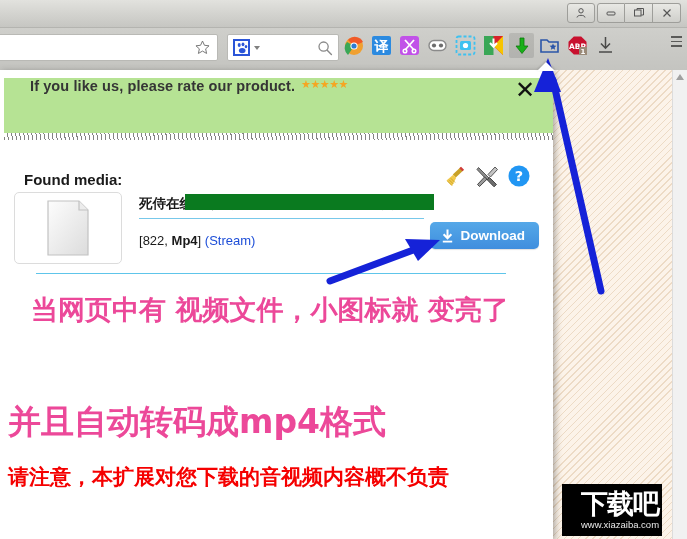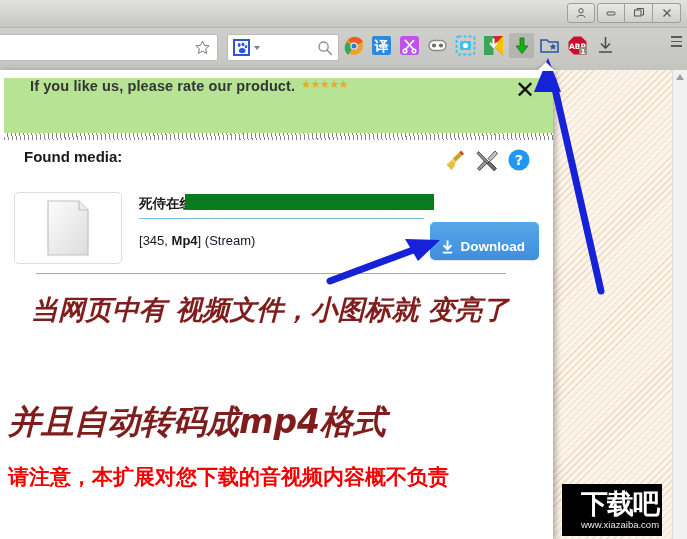--- a/index.html
+++ b/index.html
@@ -123,21 +123,21 @@
   }
   .banner-hatch {
     position: absolute; left: 4px; top: 63px; width: 549px; height: 7px;
     background: repeating-linear-gradient(80deg,
       #6e6e6e 0px, #6e6e6e 1px, #ffffff 1px, #ffffff 4px);
     opacity: .85;
   }
 
   .found-row {
     position: absolute; left: 0; top: 78px; width: 553px; height: 40px;
-    display: flex; align-items: flex-start;
+    display: flex; align-items: flex-end;
   }
   .found-title { margin-left: 24px; font-size: 15px; font-weight: bold; color: #1a1a1a; }
   .found-tools { margin-left: auto; margin-right: 22px; display:flex; align-items:center; gap: 8px; }
   .tool-ico { width: 24px; height: 24px; }
 
   .media-item {
     position: absolute; left: 14px; top: 122px; width: 525px; height: 78px;
     display: flex; align-items: flex-start;
   }
   .thumb {
@@ -153,41 +153,41 @@
   }
   .redaction {
     position: absolute; left: 46px; top: 0px; width: 249px; height: 16px;
     background: #0a7a1f;
   }
   .title-underline {
     position: absolute; left: 0; top: 26px; width: 285px; height: 1px; background: #77c8ea;
   }
   .media-meta { margin-top: 19px; font-size: 13px; color: #1a1a1a; }
   .media-meta b { font-weight: bold; }
-  .media-meta .stream { color: #0f172a; }
+  .media-meta .stream { color: #1d4ed8; }
   .dl-btn {
     position: absolute; right: 0; top: 30px;
     display: flex; align-items: center; gap: 7px;
-    padding: 17px 14px 6px 11px; border-radius: 5px;
+    padding: 6px 14px 6px 11px; border-radius: 5px;
     background: linear-gradient(180deg,#55a8e8 0%,#3f8ede 100%);
     color: #fff; font-size: 13.5px; font-weight: bold;
     cursor: pointer; box-shadow: 0 1px 1px rgba(0,0,0,0.12); justify-content: flex-end;
   }
   .divider-line {
     position: absolute; left: 36px; top: 203px; width: 470px; height: 1px; background: #5ec5ea;
   }
 
   
   .overlay { position: absolute; left: 0; top: 0; width: 687px; height: 539px; pointer-events: none; }
   .anno {
     position: absolute; font-weight: bold;
     font-family: "DejaVu Sans", "Liberation Sans", sans-serif;
     white-space: nowrap;
   }
-  .anno.purple { color: #7f1d1d; font-style: italic; }
+  .anno.purple { color: #ec4899; }
   .anno.red    { color: #f50000; }
 
   .watermark {
     position: absolute; left: 562px; top: 484px; width: 100px; height: 52px;
     background: #000; display: flex; flex-direction: column;
     align-items: center; justify-content: center; overflow: hidden; padding-left: 16px;
   }
   .wm-cn { color: #fff; font-size: 27px; font-weight: bold; line-height: 1;
            letter-spacing: -1px; font-family: "DejaVu Sans", sans-serif; }
   .wm-url { color: #e8e8e8; font-size: 9.5px; line-height: 1.2; margin-top: 2px; }
@@ -403,21 +403,21 @@
     </div>
 
     <div class="media-info">
       <div class="media-title">
         <span>死侍在线播放_动作片_1080高清影院_香蕉系...</span>
         <span class="redaction"></span>
       </div>
       <div class="title-underline"></div>
 
       <div class="media-meta">
-        <span>[</span><span>345</span><span>, </span><b>Mp4</b><span>]</span>
+        <span>[</span><span>822</span><span>, </span><b>Mp4</b><span>]</span>
         <span class="stream">(Stream)</span>
       </div>
 
       <div class="dl-btn">
         <svg width="13" height="14" viewBox="0 0 13 14">
           <path d="M6.5 0.5 V8 M2.6 5.2 L6.5 9.3 L10.4 5.2" stroke="#fff" stroke-width="2" fill="none"></path>
           <path d="M1.8 12.6 H11.2" stroke="#fff" stroke-width="1.8"></path>
         </svg>
         <span>Download</span>
       </div>

